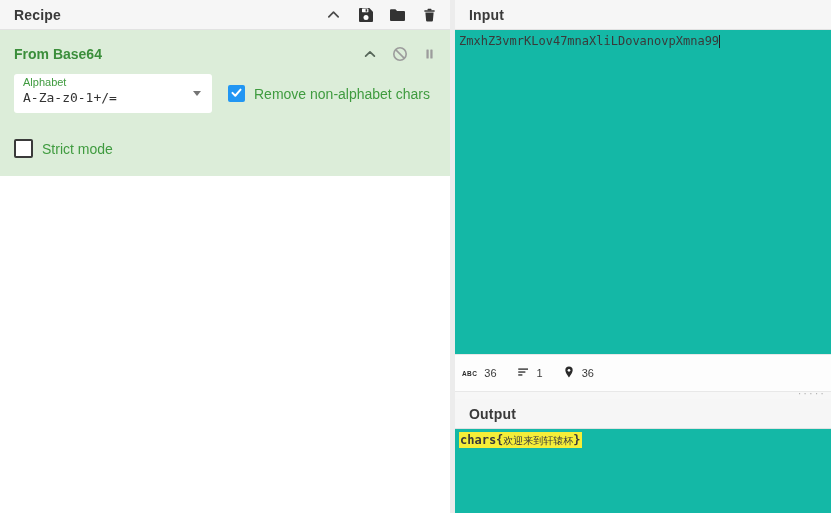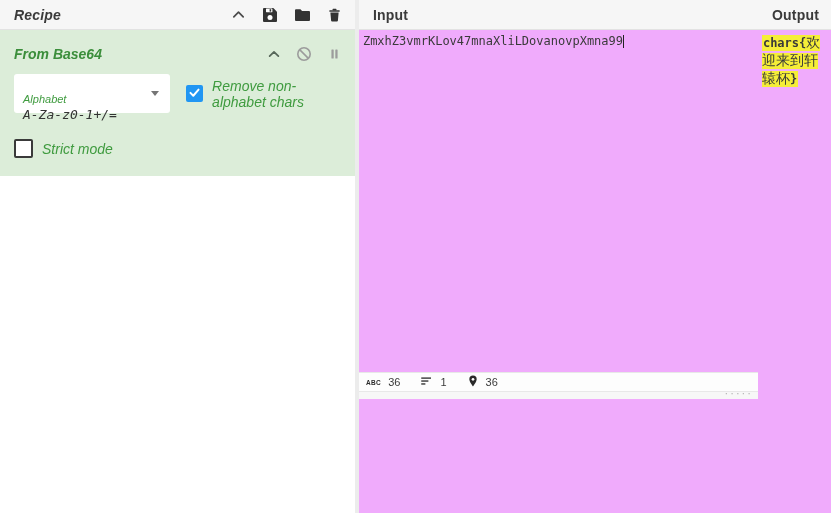--- a/index.html
+++ b/index.html
@@ -3,39 +3,39 @@
 <meta charset="utf-8">
 <style>
   * { margin:0; padding:0; box-sizing:border-box; }
   html,body { background:#fff; }
   .app {
     width:831px; height:513px; display:flex; overflow:hidden;
     font-family:"Liberation Sans", sans-serif; background:#fff;
     position:relative; border:0;
   }
   
-  .left-panel { width:450px; height:100%; display:flex; flex-direction:column; background:#fff;font-style:italic; }
+  .left-panel { width:450px; height:100%; display:flex; flex-direction:column; background:#fff; }
   .panel-header {
     height:30px; flex:0 0 30px; background:#f6f6f6; border-bottom:1px solid #e2e2e2;
     display:flex; align-items:center; padding:0 12px 0 14px;
   }
   .panel-title { font-weight:bold; font-size:14px; color:#3a3a3a; letter-spacing:.2px; }
   .recipe-toolbar { margin-left:auto; display:flex; align-items:center; gap:15px; }
   .tool-btn { width:17px; height:17px; display:flex; align-items:center; justify-content:center; cursor:pointer; }
   .tool-btn svg { display:block; }
 
   .operation { background:#dcedd9; padding-bottom:18px; }
   .op-header { display:flex; align-items:center; padding:15px 12px 12px 14px; }
   .op-title { color:#3b8e3b; font-weight:bold; font-size:14px; }
   .op-controls { margin-left:auto; display:flex; align-items:center; gap:13px; }
 
   .op-args { display:flex; align-items:center; padding:0 14px; }
   .dropdown {
     width:198px; height:39px; background:#fff; border-radius:3px;
-    padding:19px 9px; position:relative; cursor:pointer;
+    padding:2px 9px; position:relative; cursor:pointer;
   }
   .dropdown-label { font-size:11px; color:#3f9b3f; line-height:1.2; }
   .dropdown-value { font-size:13px; font-family:"DejaVu Sans Mono", monospace; color:#333; line-height:1.4; }
   .caret {
     position:absolute; right:11px; top:17px; width:0; height:0;
     border-left:4px solid transparent; border-right:4px solid transparent; border-top:5px solid #757575;
   }
   .checkbox-row { display:flex; align-items:center; gap:9px; cursor:pointer; }
   .arg-gap { margin-left:16px; }
   .checkbox { flex:0 0 auto; }
@@ -44,42 +44,42 @@
     display:flex; align-items:center; justify-content:center;
   }
   .checkbox.unchecked { width:19px; height:19px; background:#fff; border:2px solid #3a3a3a; border-radius:2px; }
   .checkbox-label { color:#3f9b3f; font-size:14px; }
   .strict-row { margin-top:26px; padding:0 14px; }
 
   
   .v-divider { width:5px; height:100%; background:#ececec; cursor:col-resize; }
 
   
-  .right-panel { flex:1; height:100%; display:flex; flex-direction:row; background:#f0abfc; }
+  .right-panel { flex:1; height:100%; display:flex; flex-direction:column; background:#14b8a6; }
   .input-pane { height:399px; flex:0 0 399px; display:flex; flex-direction:column; }
   .io-content {
     flex:1; overflow:hidden; padding:4px 4px; font-family:"DejaVu Sans Mono", monospace;
     font-size:12px; color:#3a3a3a; line-height:1.3; white-space:pre-wrap; word-break:break-all;
   }
   .text-cursor { display:inline-block; width:1px; height:13px; background:#222; vertical-align:text-bottom; }
 
   .status-bar {
     height:19px; flex:0 0 19px; border-top:1px solid #e8e8e8; background:#fdfdfd;
-    display:flex; align-items:center; padding:0 7px; font-size:11px; color:#3a3a3a;
+    display:flex; align-items:center; padding:18px 7px; font-size:11px; color:#3a3a3a;
   }
   .status-item { display:flex; align-items:center; gap:7px; margin-right:20px; }
   .abc-icon { font-size:6.5px; font-weight:bold; letter-spacing:.4px; color:#2a2a2a; }
 
   .h-splitter { height:8px; flex:0 0 8px; background:#f7f7f7; border-top:1px solid #e8e8e8; position:relative; cursor:row-resize; }
   .splitter-dots { position:absolute; right:5px; top:-4px; color:#b0b0b0; font-size:11px; letter-spacing:2px; line-height:1; }
 
   .output-pane { flex:1; display:flex; flex-direction:column; }
   .output-text mark { background:#f5ee38; color:inherit; padding:1px 1px; }
   .flag-pre, .flag-suf { font-weight:bold; }
-  .flag-cjk { font-family:Liberation Serif, serif; font-size:14px; }
+  .flag-cjk { font-family:Liberation Sans, sans-serif; font-size:10px; }
 </style>
 </head>
 <body>
 
 <div class="app">
 
   <div class="left-panel">
     <div class="panel-header">
       <span class="panel-title">Recipe</span>
       <div class="recipe-toolbar">

